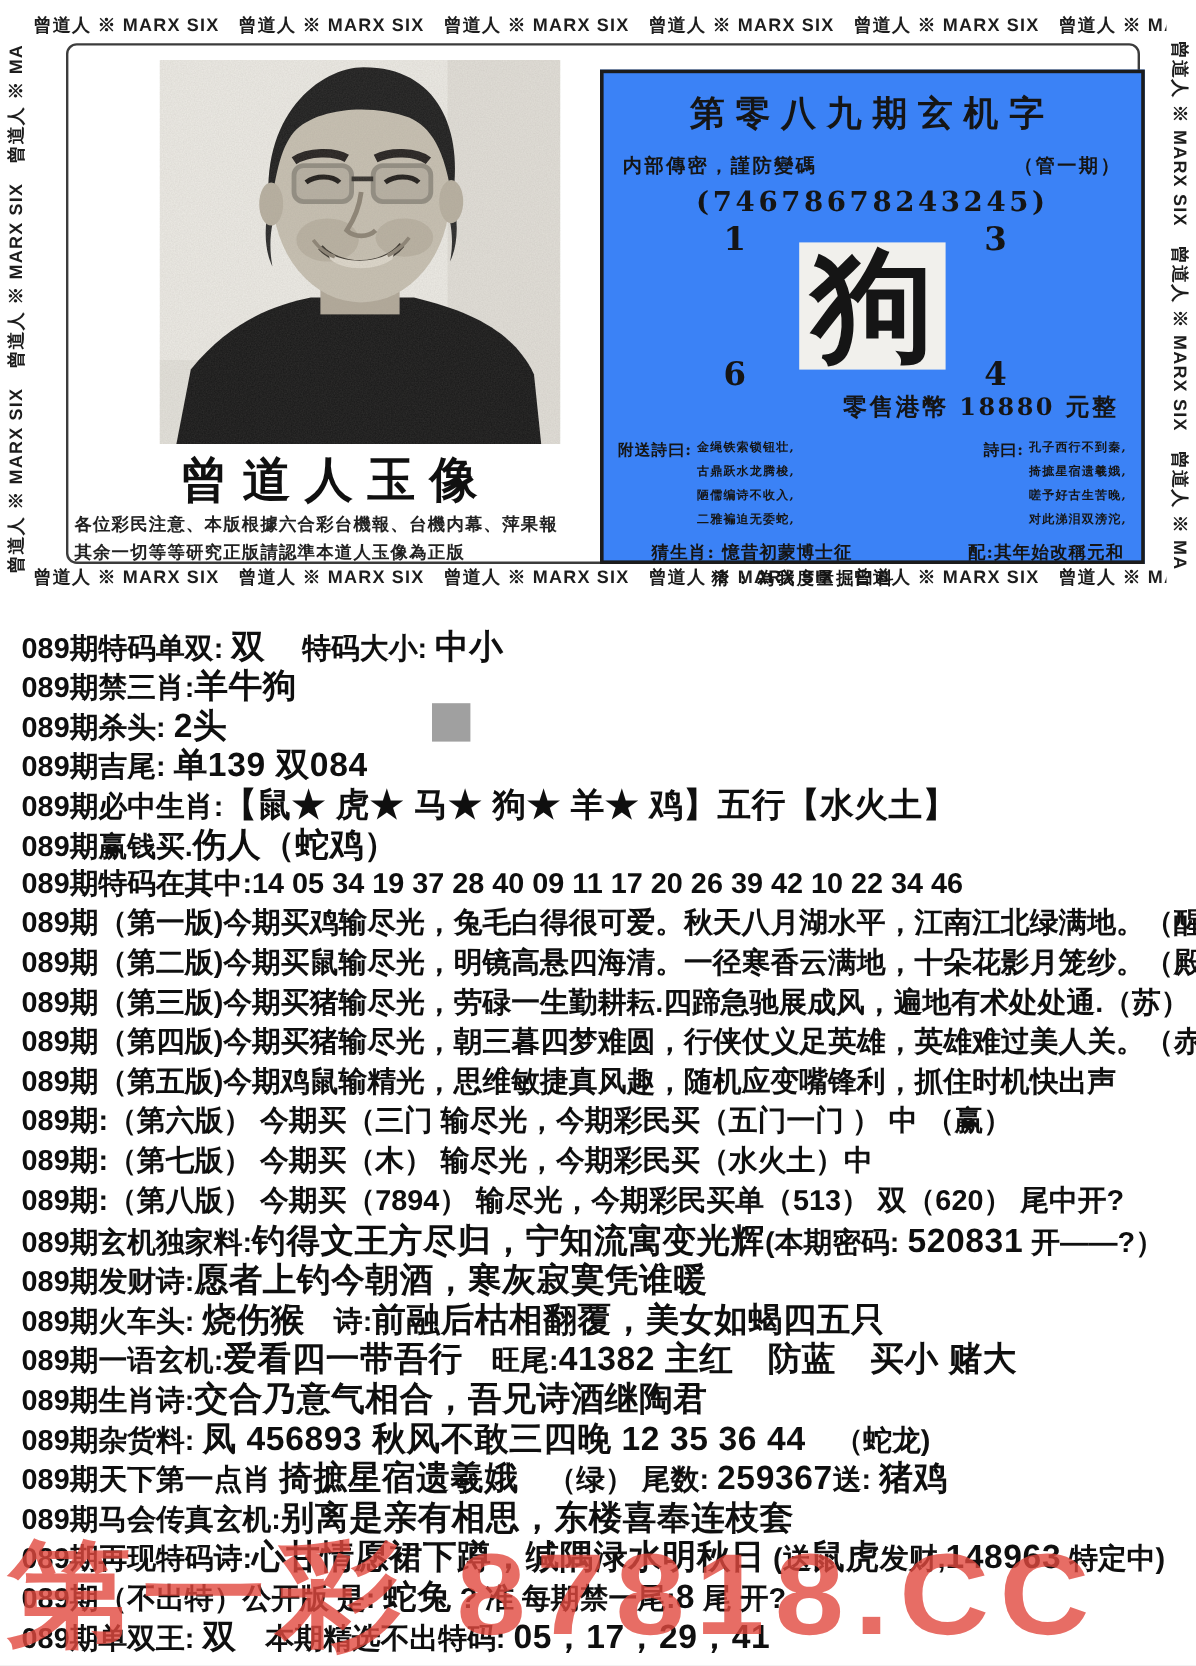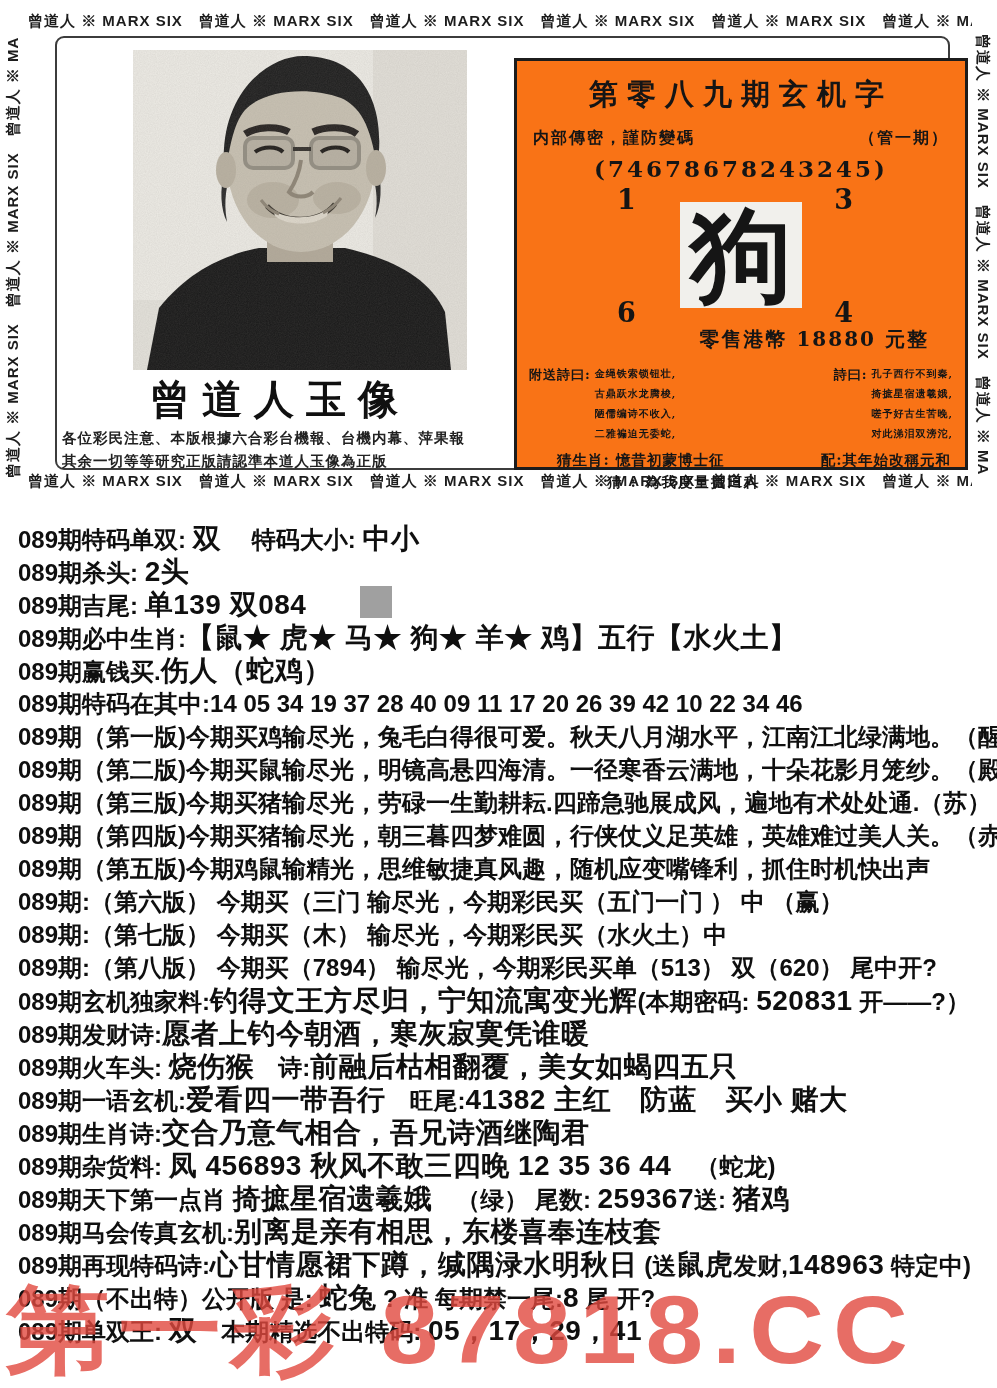--- a/index.html
+++ b/index.html
@@ -17,35 +17,35 @@
   #frame{position:absolute;left:55px;top:36px;width:891px;height:430px;
          border:2px solid #3c3c3c;border-radius:9px;}
   
   #photo{position:absolute;left:133px;top:50px;width:334px;height:320px;}
   #caption{position:absolute;left:70px;top:372px;width:420px;text-align:center;
            font-family:"DejaVu Serif",serif;font-weight:700;font-size:40px;letter-spacing:12px;color:#101010;}
   #photo-notes{position:absolute;left:62px;top:426px;width:440px;
                font-family:"DejaVu Serif",serif;font-weight:700;font-size:14.5px;
                line-height:23px;letter-spacing:1px;color:#222;}
   
-  #infobox{position:absolute;left:514px;top:58px;width:448px;height:406px;
-           border:3px solid #1c1c1c;background:#f97316;
+  #infobox{position:absolute;left:500px;top:58px;width:448px;height:406px;
+           border:3px solid #1c1c1c;background:#3b82f6;
            font-family:"DejaVu Serif",serif;color:#151515;}
   .ib-title{margin-top:14px;text-align:center;font-weight:700;font-size:29px;letter-spacing:9px;}
   .ib-subrow{display:flex;justify-content:space-between;padding:0 16px;margin-top:13px;
              font-weight:700;font-size:16px;letter-spacing:2px;align-items:center;}
   .ib-sub2{padding-left:16px;margin-top:5px;font-weight:700;font-size:16px;letter-spacing:2px;}
   .ib-code{text-align:center;margin-top:6px;font-weight:700;font-size:23px;letter-spacing:3px;}
   .zcluster{position:relative;width:260px;height:138px;margin:4px auto 0 auto;}
   .znum{position:absolute;font-weight:700;font-size:27px;}
   .znum.tl{left:6px;top:-2px;}  .znum.tr{right:18px;top:-2px;}
   .znum.bl{left:6px;bottom:-4px;} .znum.br{right:18px;bottom:-4px;}
   .zchar{position:absolute;left:50%;top:50%;transform:translate(-50%,-50%);
          font-weight:700;font-size:102px;line-height:1.0;background:#f1f0ec;padding:2px 10px;}
-  .ib-price{text-align:right;padding-right:36px;margin-top:2px;font-weight:700;font-size:20px;letter-spacing:2px;}
+  .ib-price{text-align:right;padding-right:19px;margin-top:2px;font-weight:700;font-size:20px;letter-spacing:2px;}
   .ib-poems{display:flex;justify-content:space-between;padding:0 12px;margin-top:11px;}
   .poemgrp{display:flex;text-align:center;}
   .poemlabel{font-weight:700;font-size:13px;letter-spacing:1px;margin-right:4px;padding-top:2px;}
   .poemlines div{font-weight:700;font-size:10px;letter-spacing:1px;line-height:20px;}
   .ib-guessrow{display:flex;justify-content:space-between;padding:0 14px 0 40px;margin-top:7px;
                font-weight:700;font-size:14.5px;letter-spacing:1px;}
   .ib-guess2{padding-left:90px;margin-top:3px;font-weight:700;font-size:14.5px;letter-spacing:2px;}
   
   #artifact1{position:absolute;left:360px;top:586px;width:32px;height:32px;background:#8f8f8f;opacity:.85;}
   
@@ -164,20 +164,21 @@
       <span>猜生肖: 憶昔初蒙博士征</span>
       <span>配:其年始改稱元和</span>
     </div>
     <div class="ib-guess2">猜 : 為我度量掘臼科</div>
   </div>
 
   <div id="artifact1"></div>
 
   <div id="body-lines">
       <div class="bline"><span class="s-n">089期特码单双: </span><span class="s-b">双</span><span class="s-n">　 特码大小: </span><span class="s-b">中小</span></div>
+      <div class="bline"><span class="s-n">089期禁三肖:</span><span class="s-b">羊牛狗</span></div>
       <div class="bline"><span class="s-n">089期杀头: </span><span class="s-b">2头</span></div>
       <div class="bline"><span class="s-n">089期吉尾: </span><span class="s-b">单139 双084</span></div>
       <div class="bline"><span class="s-n">089期必中生肖:</span><span class="s-b">【鼠★ 虎★ 马★ 狗★ 羊★ 鸡】五行【水火土】</span></div>
       <div class="bline"><span class="s-n">089期赢钱买.</span><span class="s-b">伤人（蛇鸡）</span></div>
       <div class="bline"><span class="s-n">089期特码在其中:</span><span class="s-n">14 05 34 19 37 28 40 09 11 17 20 26 39 42 10 22 34 46</span></div>
       <div class="bline"><span class="s-n">089期（第一版)今期买鸡输尽光，兔毛白得很可爱。秋天八月湖水平，江南江北绿满地。（醒）</span></div>
       <div class="bline"><span class="s-n">089期（第二版)今期买鼠输尽光，明镜高悬四海清。一径寒香云满地，十朵花影月笼纱。（殿）</span></div>
       <div class="bline"><span class="s-n">089期（第三版)今期买猪输尽光，劳碌一生勤耕耘.四蹄急驰展成风，遍地有术处处通.（苏）</span></div>
       <div class="bline"><span class="s-n">089期（第四版)今期买猪输尽光，朝三暮四梦难圆，行侠仗义足英雄，英雄难过美人关。（赤）</span></div>
       <div class="bline"><span class="s-n">089期（第五版)今期鸡鼠输精光，思维敏捷真风趣，随机应变嘴锋利，抓住时机快出声</span></div>

